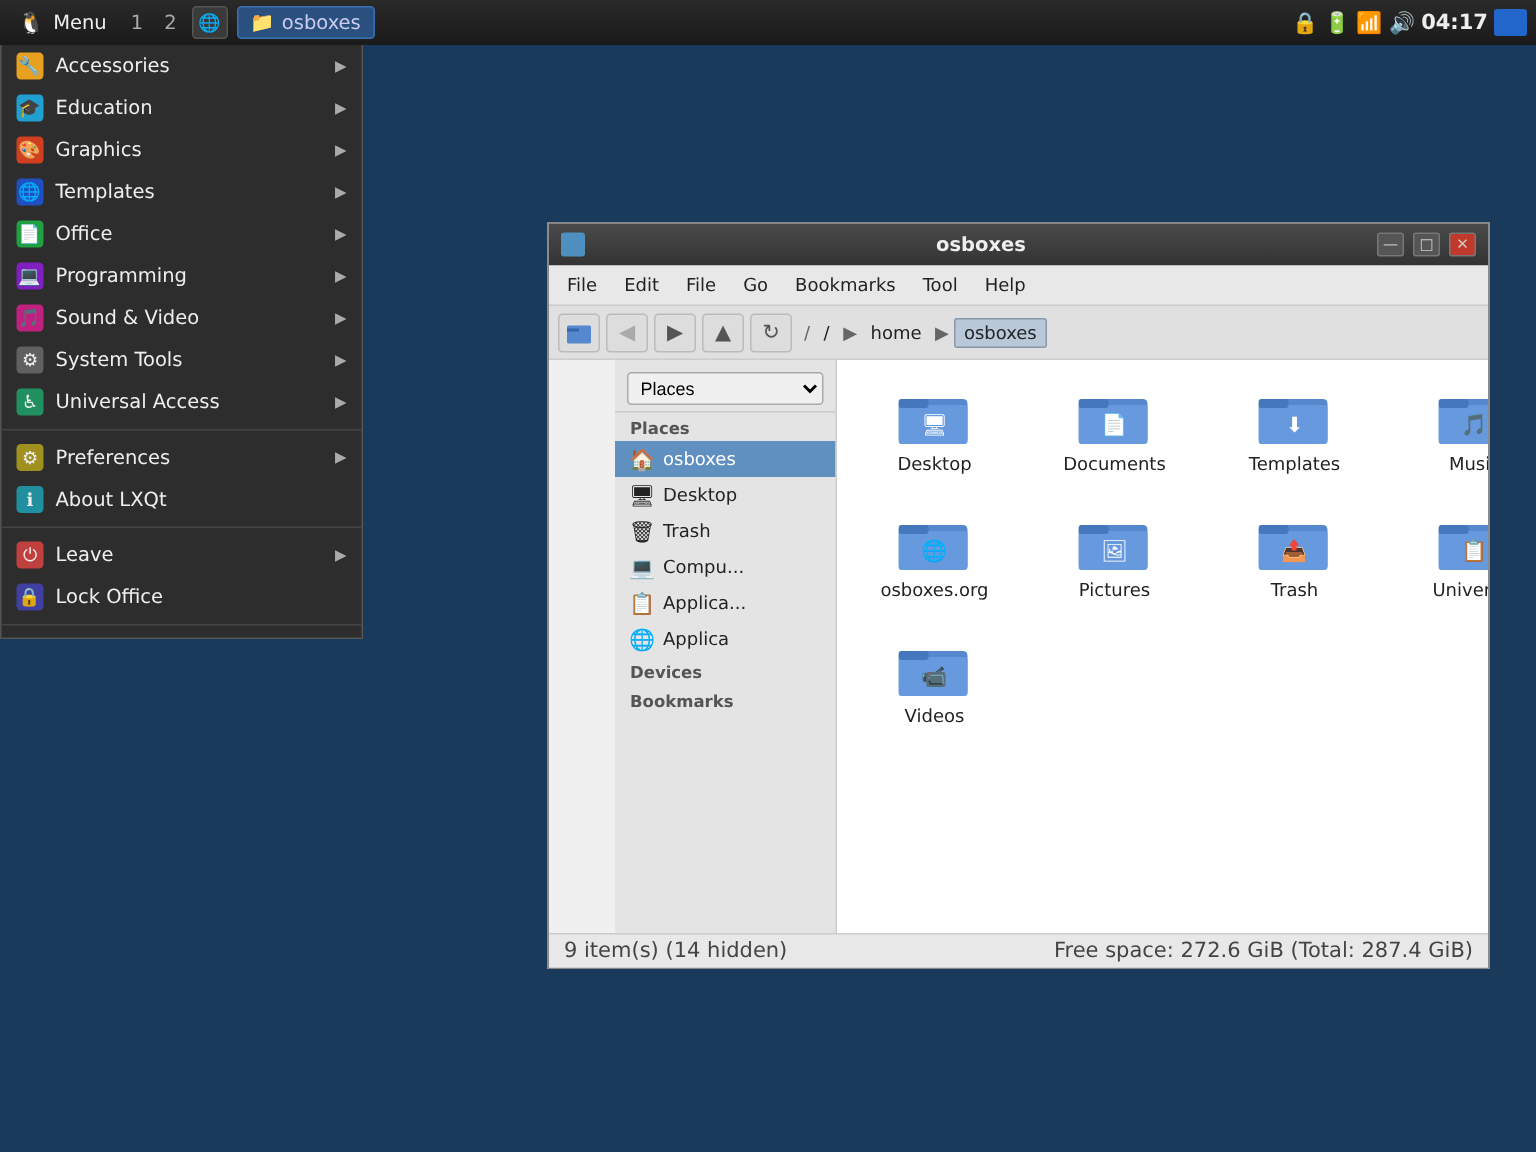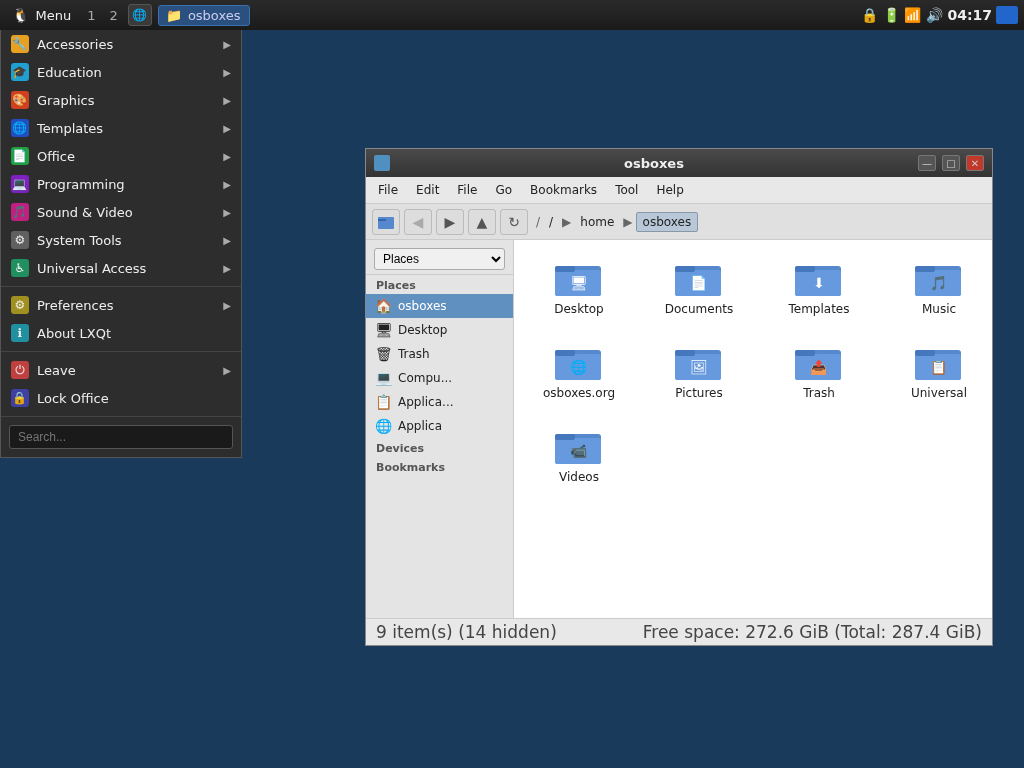--- a/index.html
+++ b/index.html
@@ -220,20 +220,21 @@
       background: transparent;
     }
     .fm-path-btn.active {
       background: #b8c8d8;
       border: 1px solid #8898a8;
     }
     .fm-body {
       display: flex;
       flex: 1;
       overflow: hidden;
+      padding-left: 44px;
     }
     .fm-sidebar {
       width: 148px;
       background: #e4e4e4;
       border-right: 1px solid #ccc;
       overflow-y: auto;
       padding: 4px 0;
     }
     .fm-sidebar-section {
       font-size: 11px;
@@ -303,21 +304,21 @@
     .fm-folder-name {
       font-size: 12px;
       color: #222;
       text-align: center;
       word-break: break-word;
     }
     .fm-statusbar {
       background: #e8e8e8;
       border-top: 1px solid #ccc;
       padding: 3px 10px;
-      font-size: 17px;
+      font-size: 14px;
       color: #444;
       display: flex;
       justify-content: space-between;
     }
   </style>
 </head>
 <body>
 
 <div class="progress-bar-top"></div>
 
@@ -409,21 +410,20 @@
   <div class="menu-item">
     <div class="menu-item-icon" style="background:#c04040;">⏻</div>
     <span class="menu-item-label">Leave</span>
     <span class="menu-item-arrow">▶</span>
   </div>
   <div class="menu-item">
     <div class="menu-item-icon" style="background:#4040a0;">🔒</div>
     <span class="menu-item-label">Lock Office</span>
   </div>
   <div class="menu-separator"></div>
-  <input class="menu-search" type="text" placeholder="Search..." style="">
 </div>
 
 <div id="file-manager">
 
   <div class="fm-titlebar">
     <div class="fm-title-icon"></div>
     <span class="fm-title-text">osboxes</span>
     <div class="fm-win-btn">—</div>
     <div class="fm-win-btn">□</div>
     <div class="fm-win-btn close">✕</div>

